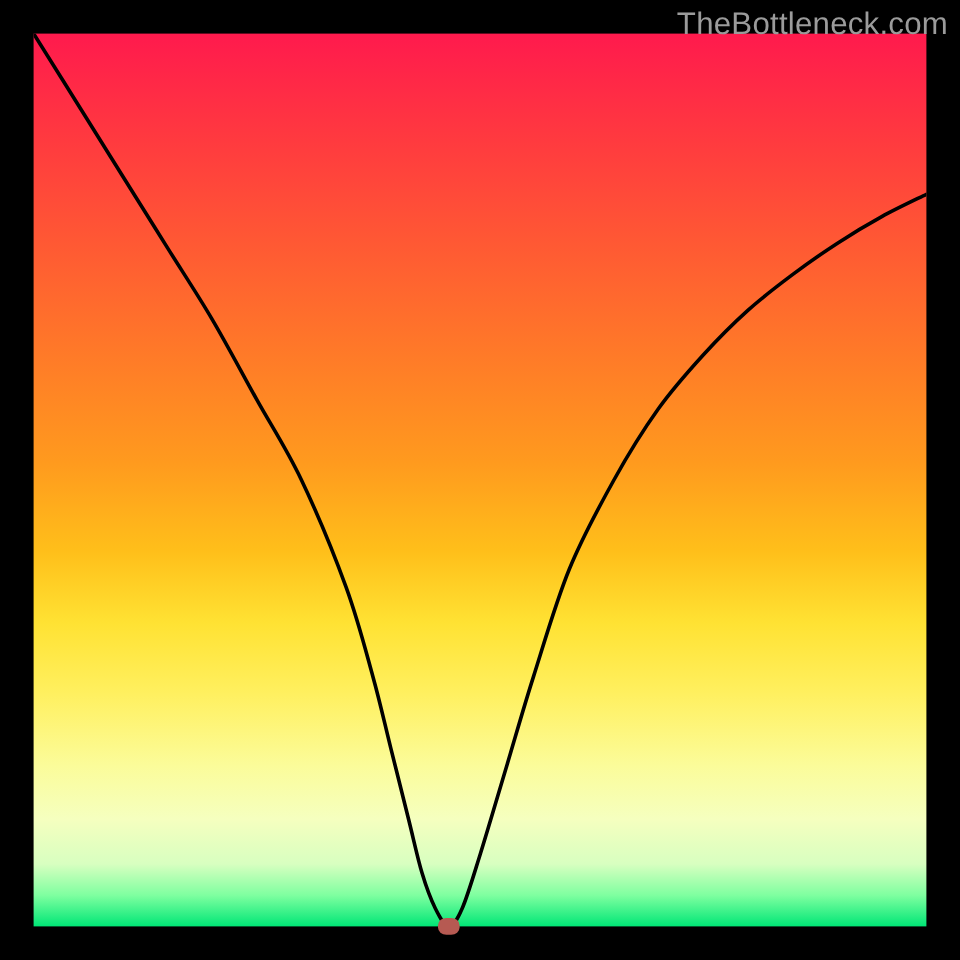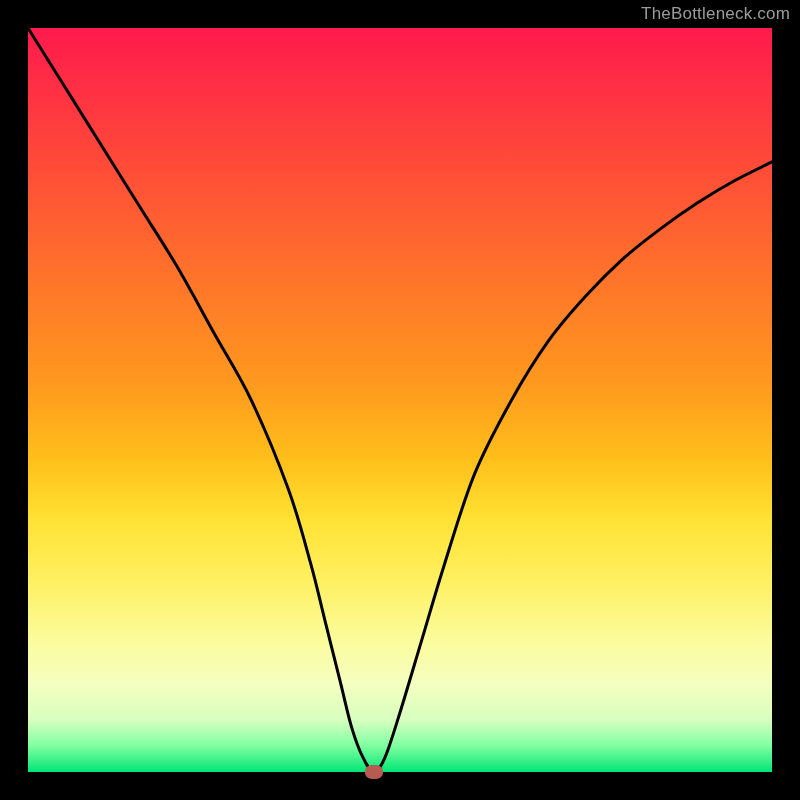--- a/index.html
+++ b/index.html
@@ -53,21 +53,21 @@
     height: 14px;
     border-radius: 7px / 6px;
     background: #b65a52;
     transform: translate(-50%, -50%);
   }
   .watermark {
     position: absolute;
     top: 4px;
     right: 10px;
     color: #9b9b9b;
-    font-size: 17px;
+    font-size: 26px;
     font-weight: 500;
     letter-spacing: 0.2px;
     user-select: none;
     text-align: center;
   }
 </style>
 </head>
 <body>
 
 <div class="frame">

